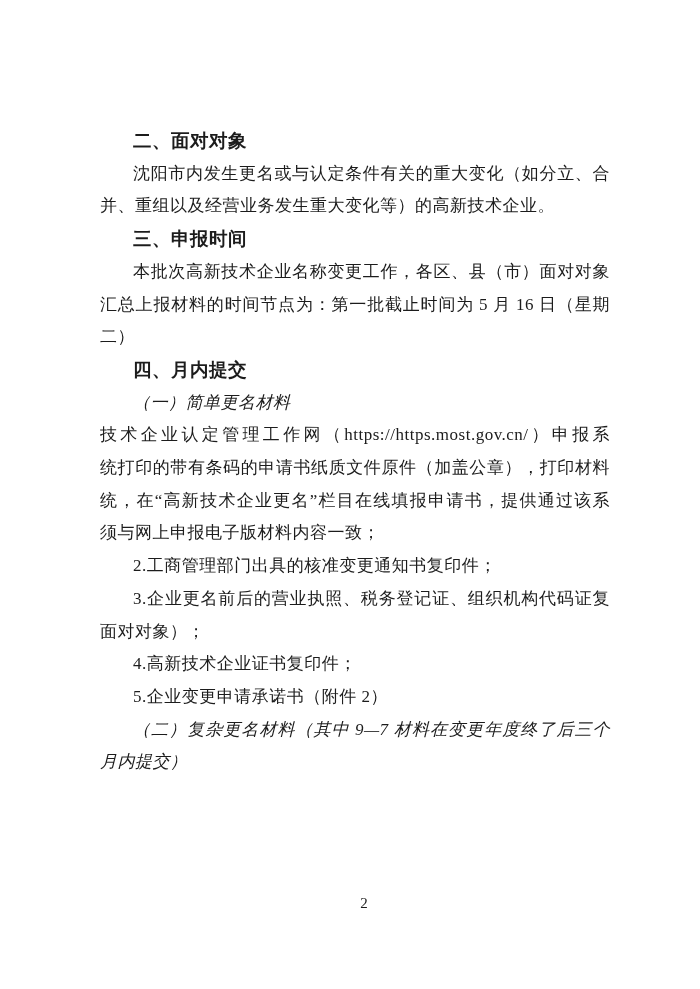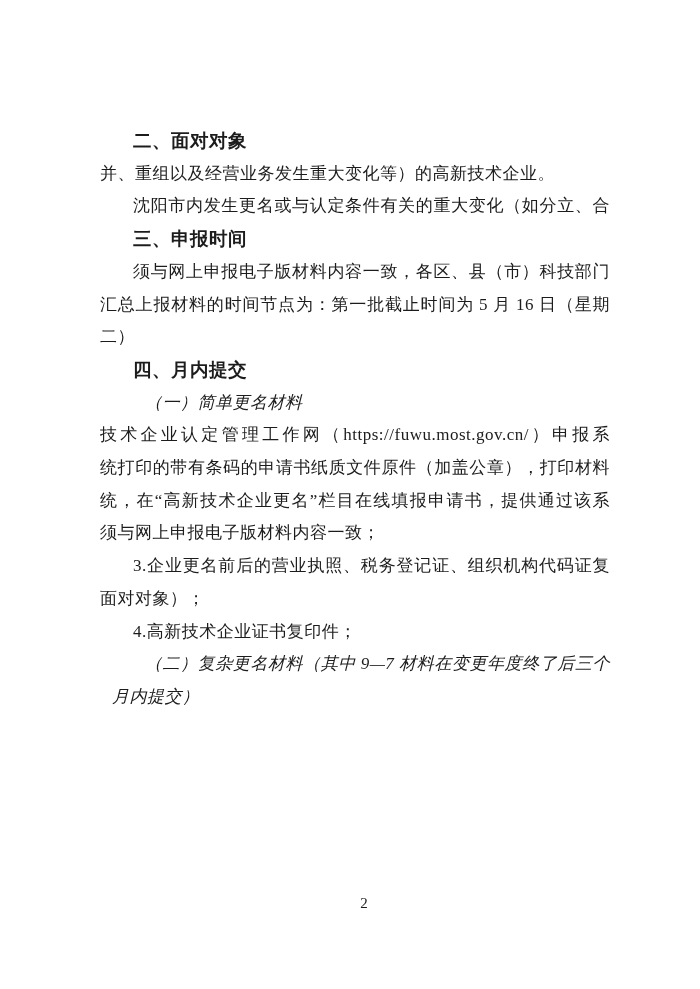--- a/index.html
+++ b/index.html
@@ -34,50 +34,52 @@
     text-align: justify;
     text-align-last: justify;
     text-justify: inter-character;
   }
   .h {
     font-family: "DejaVu Sans", "Liberation Sans", sans-serif;
     font-weight: 700;
     font-size: 18.5px;
     letter-spacing: 0.5px;
   }
-  .kai { font-style: italic; margin-left: 12px; }
+  .kai { font-style: italic; }
   .footer {
     position: absolute;
     left: 0;
     right: 0;
     top: 895px;
     text-align: center;
     font-size: 15px;
     font-family: "Liberation Serif", "DejaVu Serif", serif;
     color: #1c1c1c;
   }
 </style>
 </head>
 <body>
 
 <div class="page">
   <div class="content">
     <div class="line h ind">二、面对对象</div>
+    <div class="line ind just">沈阳市内发生更名或与认定条件有关的重大变化（如分立、合</div>
     <div class="line">并、重组以及经营业务发生重大变化等）的高新技术企业。</div>
-    <div class="line ind just">沈阳市内发生更名或与认定条件有关的重大变化（如分立、合</div>
     <div class="line h ind">三、申报时间</div>
-    <div class="line ind just">须与网上申报电子版材料内容一致，各区、县（市）科技部门</div>
+    <div class="line ind just">本批次高新技术企业名称变更工作，各区、县（市）面对对象</div>
     <div class="line just">汇总上报材料的时间节点为：第一批截止时间为 5 月 16 日（星期</div>
     <div class="line">二）</div>
     <div class="line h ind">四、月内提交</div>
     <div class="line kai ind">（一）简单更名材料</div>
-    <div class="line just">技术企业认定管理工作网（https://fuwu.most.gov.cn/）申报系</div>
+    <div class="line just">技术企业认定管理工作网（https://https.most.gov.cn/）申报系</div>
     <div class="line just">统打印的带有条码的申请书纸质文件原件（加盖公章），打印材料</div>
     <div class="line just">统，在“高新技术企业更名”栏目在线填报申请书，提供通过该系</div>
     <div class="line">须与网上申报电子版材料内容一致；</div>
+    <div class="line ind">2.工商管理部门出具的核准变更通知书复印件；</div>
     <div class="line ind just">3.企业更名前后的营业执照、税务登记证、组织机构代码证复</div>
     <div class="line">面对对象）；</div>
     <div class="line ind">4.高新技术企业证书复印件；</div>
+    <div class="line ind">5.企业变更申请承诺书（附件 2）</div>
     <div class="line kai ind just">（二）复杂更名材料（其中 9—7 材料在变更年度终了后三个</div>
     <div class="line kai">月内提交）</div>
   </div>
   <div class="footer">2</div>
 </div>
 
 </body></html>

